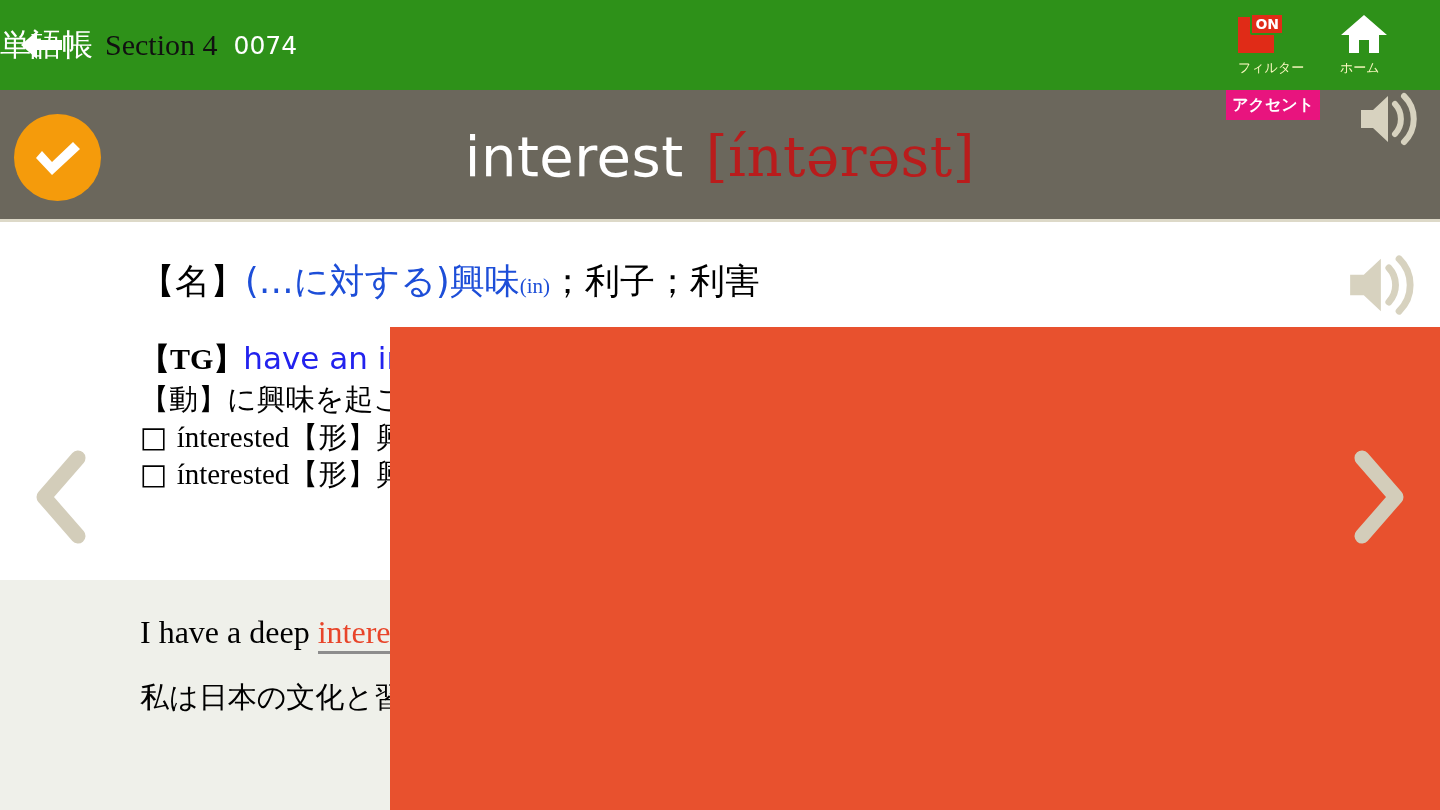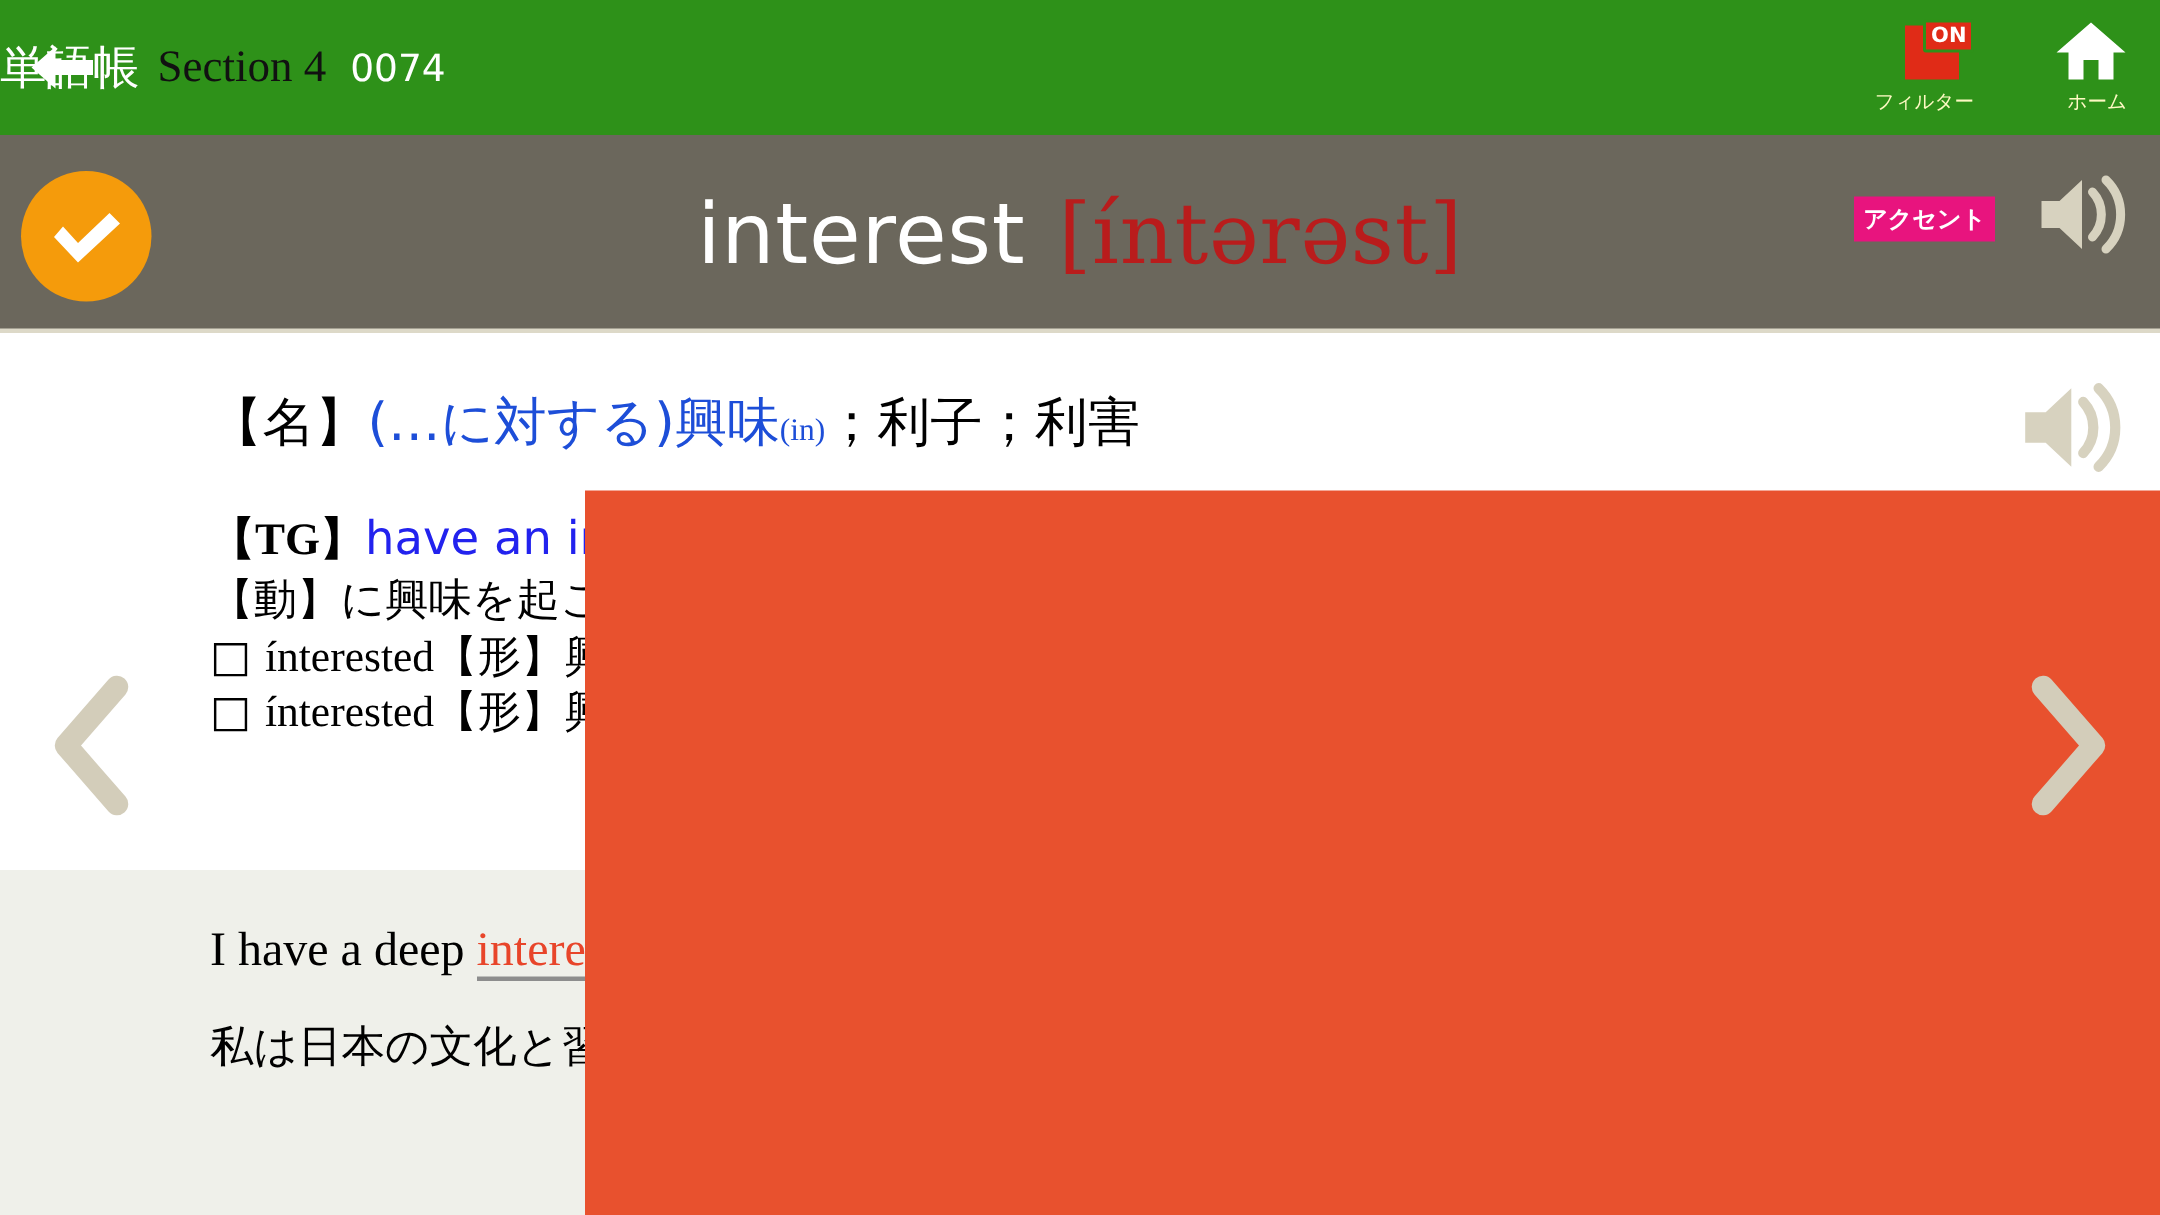--- a/index.html
+++ b/index.html
@@ -46,21 +46,21 @@
     font-size: 25px; color: #ffffff; margin-left: 4px;
   }
   .hdr-right {
     position: absolute; right: 0; top: 0;
     height: 90px; display: flex; align-items: center; gap: 24px;
     padding-right: 22px;
   }
   .hdr-tool {
     width: 78px; height: 78px;
     display: flex; flex-direction: column;
-    align-items: flex-end; justify-content: center;
+    align-items: flex-start; justify-content: center;
     cursor: pointer;
   }
   .hdr-tool-label {
     font-family: "DejaVu Sans", sans-serif;
     font-size: 13px; color: #fef9c3; margin-top: 4px;
     white-space: nowrap;
   }
   .filter-glyph {
     position: relative; width: 46px; height: 42px;
   }
@@ -102,21 +102,21 @@
     font-family: "DejaVu Sans", sans-serif;
     font-size: 56px; color: #ffffff; font-weight: 400;
     letter-spacing: 0.5px;
   }
   .phonetic {
     font-family: "DejaVu Serif", serif;
     font-size: 56px; color: #b91c1c; letter-spacing: 0.5px;
   }
   .band-right {
     position: absolute; right: 20px; top: 90px;
-    height: 111px; display: flex; align-items: center; gap: 28px;
+    height: 111px; display: flex; align-items: flex-start; gap: 38px;
   }
   .accent-badge {
     background: #e8147e; color: #ffffff;
     font-family: "DejaVu Sans", sans-serif;
     font-size: 16px; font-weight: bold;
     padding: 7px 6px; line-height: 1;
     cursor: pointer;
   }
 
   

